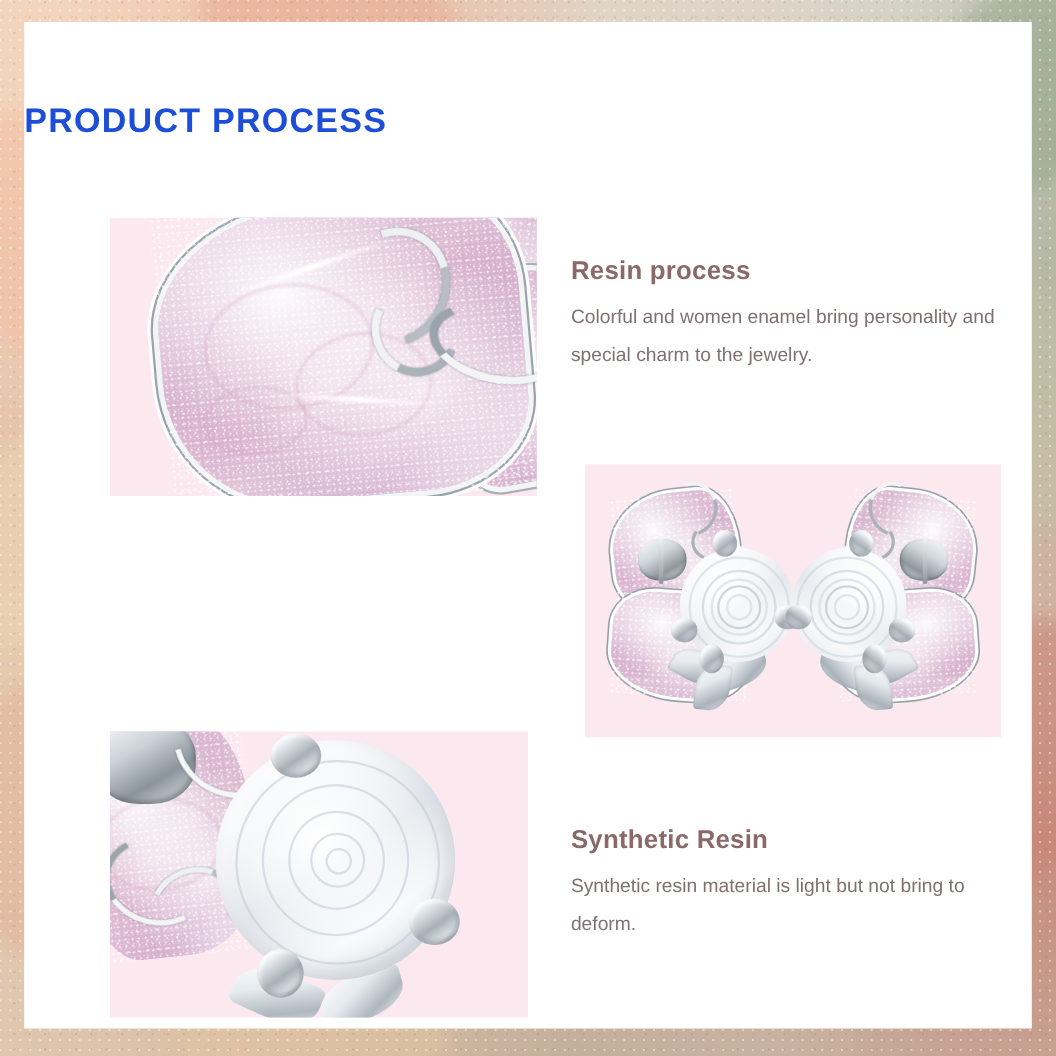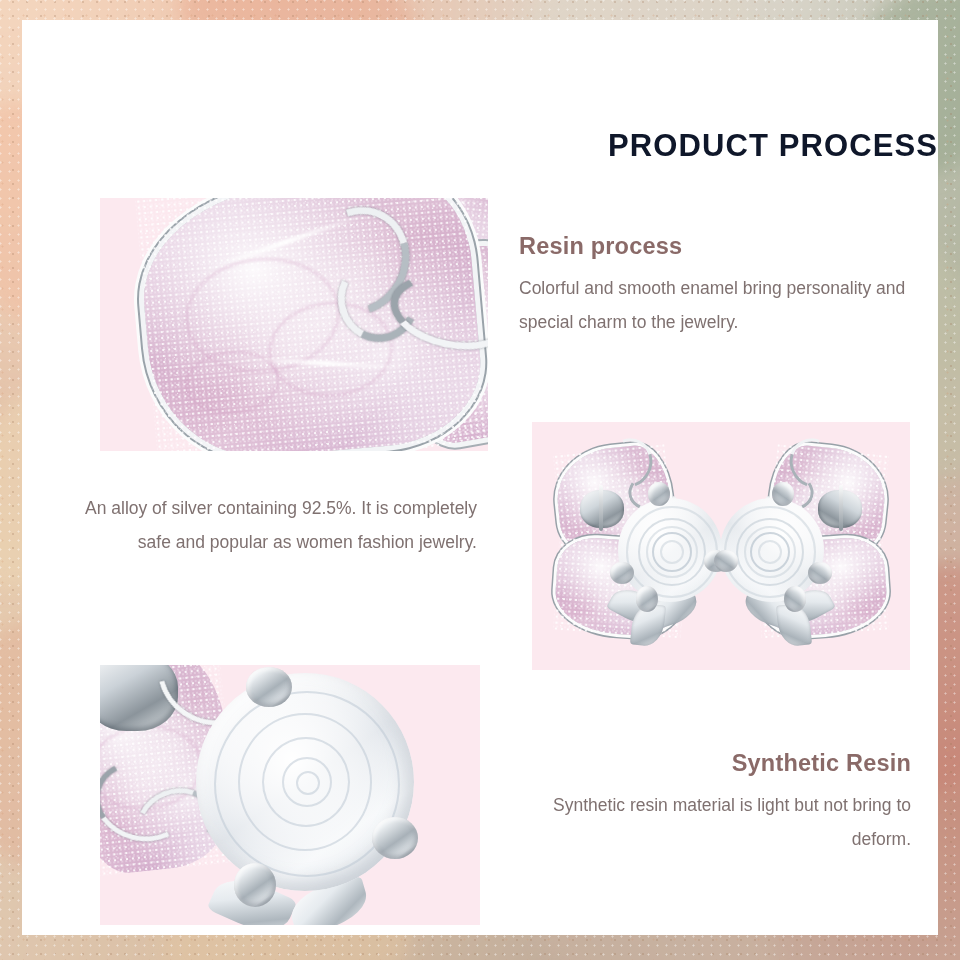--- a/index.html
+++ b/index.html
@@ -52,35 +52,34 @@
   .p7{left:180px;top:-46px;width:240px;height:130px;background:rgba(232,168,142,.5);transform:rotate(8deg);}
   .p8{left:520px;top:-40px;width:230px;height:120px;background:rgba(222,214,200,.6);transform:rotate(-10deg);}
   .p9{left:160px;bottom:-46px;width:250px;height:140px;background:rgba(226,196,162,.55);transform:rotate(-6deg);}
   .p10{left:540px;bottom:-42px;width:240px;height:130px;background:rgba(202,178,160,.55);transform:rotate(9deg);}
 
   
   .card{position:absolute;left:22px;top:20px;width:916px;height:915px;background:#ffffff;}
 
   
   .title{
-    position:absolute;left:0;right:0;top:72px;text-align:right;
+    position:absolute;left:0;right:0;top:72px;text-align:left;
     font-size:31px;font-weight:bold;letter-spacing:1.1px;
-    color:#0f172a;
+    color:#1d4ed8;
     font-family:"Liberation Sans", sans-serif;
-    margin-top:36px;
   }
 
   
   .txt{position:absolute;}
   .txt h3{margin:0 0 12px 0;font-size:23.5px;font-weight:bold;color:#8a6a68;letter-spacing:.2px;}
   .txt p{margin:0;font-size:17.5px;line-height:1.92;color:#7f7170;font-weight:400;}
 
   #txt-enamel{left:497px;top:213px;width:390px;text-align:left;}
   #txt-silver{left:62px;top:472px;width:393px;text-align:right;}
-  #txt-resin {left:497px;top:730px;width:392px;text-align:right;}
+  #txt-resin {left:497px;top:730px;width:392px;text-align:left;}
 
   
   .photo{position:absolute;background:#fce9ef;overflow:hidden;}
   #photo-enamel{left:78px;top:178px;width:388px;height:253px;}
   #photo-pair  {left:510px;top:402px;width:378px;height:248px;}
   #photo-resin {left:78px;top:645px;width:380px;height:260px;}
 
   .ph-in{position:absolute;inset:0;}
   .enamel-fill{
     background:
@@ -253,25 +252,24 @@
         </div>
 
         <div class="antenna a1"></div>
         <div class="antenna a2"></div>
         <div class="antenna a3"></div>
       </div>
     </div>
 
     <div class="txt" id="txt-enamel">
       <h3>Resin process</h3>
-      <p>Colorful and smooth enamel bring personality and special charm to the jewelry.</p>
+      <p>Colorful and women enamel bring personality and special charm to the jewelry.</p>
     </div>
 
     <div class="txt" id="txt-silver">
-      <p>An alloy of silver containing 92.5%. It is completely safe and popular as women fashion jewelry.</p>
     </div>
 
     <div class="photo" id="photo-pair">
       <div class="ph-in">
 
         <div class="ear ear-l">
           <div class="bfly-top enamel-fill">
             <div class="glitter"></div>
           </div>
           <div class="bfly-bot enamel-fill">

